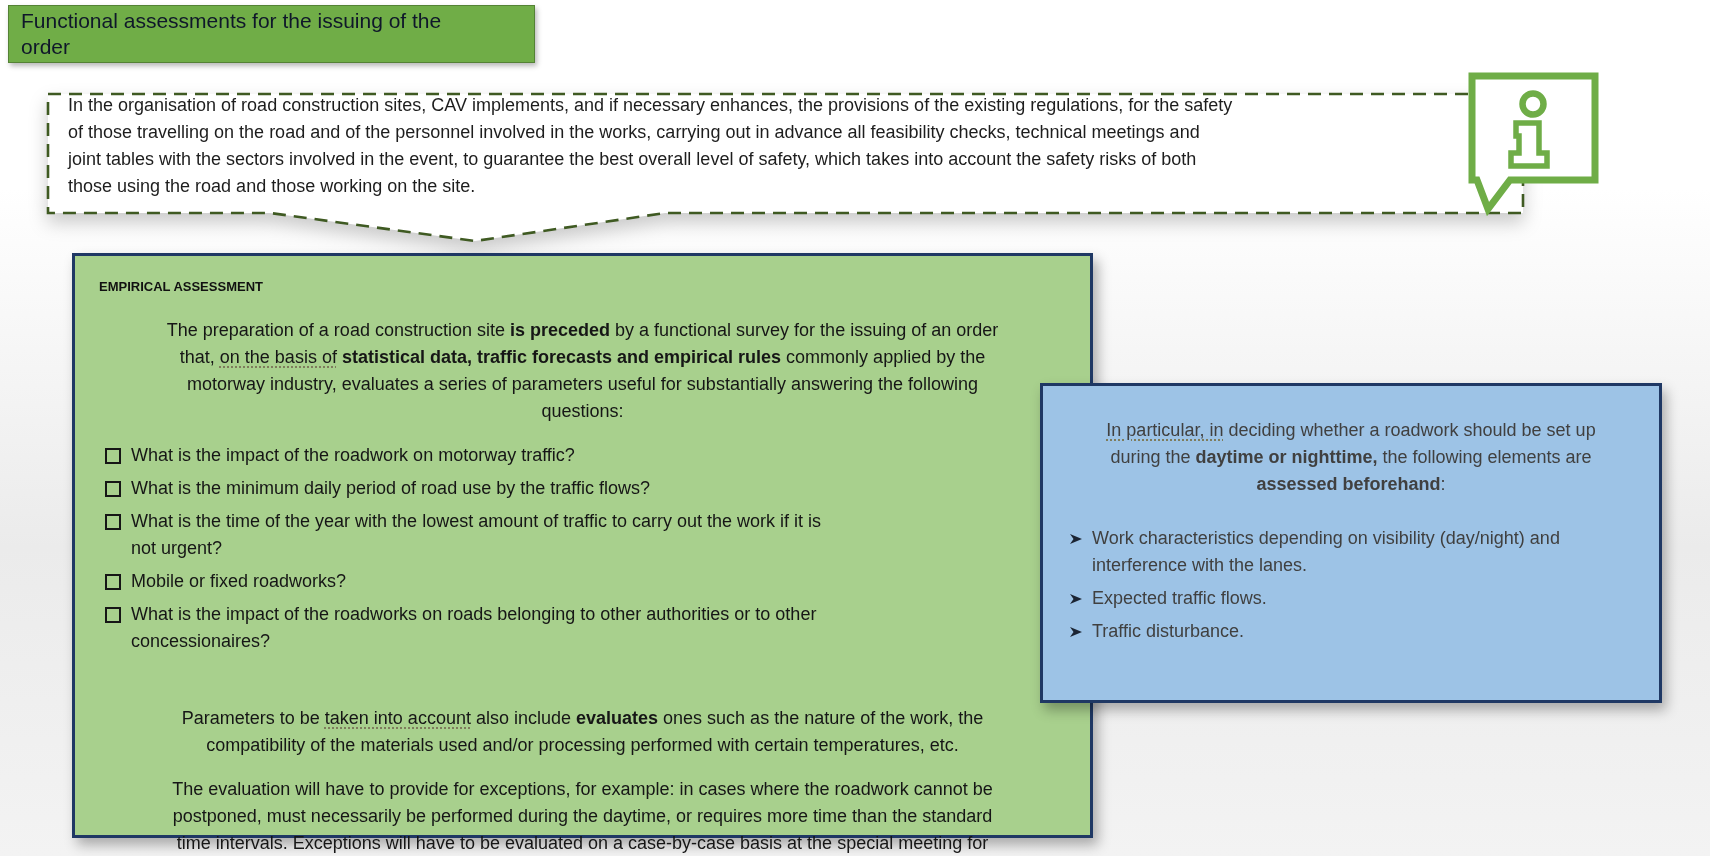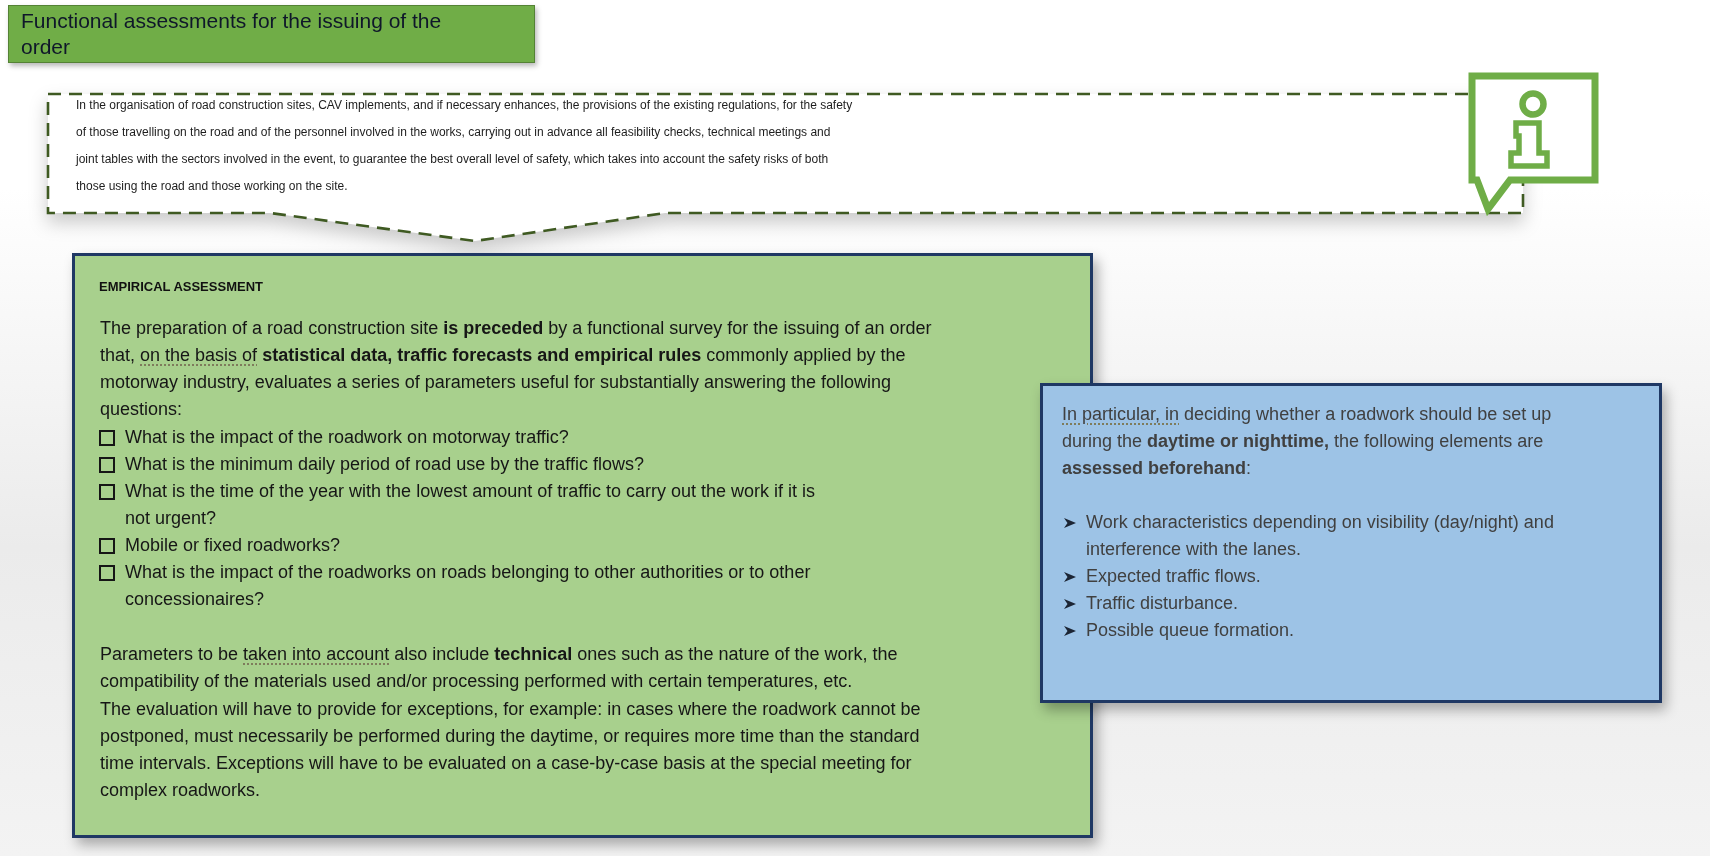--- a/index.html
+++ b/index.html
@@ -15,47 +15,47 @@
     color:#0f172a;font-size:21px;line-height:26px;padding:2px 12px;
     white-space:pre-wrap;box-sizing:border-box;
   }
   
   .callout-svg{position:absolute;left:38px;top:80px;overflow:visible;}
   .callout-svg path{
     fill:#ffffff;stroke:#3F5A22;stroke-width:2.6;stroke-dasharray:13 8;
     filter:drop-shadow(0 9px 9px rgba(0,0,0,.20));
   }
   .callout-text{
-    position:absolute;left:76px;top:92px;width:1340px;
-    font-size:12px;line-height:27px;color:#1d1d1d;white-space:pre-wrap;
+    position:absolute;left:68px;top:92px;width:1340px;
+    font-size:18px;line-height:27px;color:#1d1d1d;white-space:pre-wrap;
   }
   
   .info-svg{position:absolute;left:1460px;top:66px;overflow:visible;}
   
   .box{position:absolute;box-sizing:border-box;border:3px solid #1F3864;}
   .green-box{
     left:72px;top:253px;width:1021px;height:585px;background:#A8D08D;
     padding:17px 24px 0;font-size:18px;line-height:27px;color:#161616;
     box-shadow:5px 7px 12px rgba(0,0,0,.30);z-index:2;
   }
   .blue-box{
     left:1040px;top:383px;width:622px;height:320px;background:#9DC3E6;
     padding:14px 18px 0;font-size:18px;line-height:27px;color:#404040;
     box-shadow:4px 7px 12px rgba(0,0,0,.30);z-index:3;
   }
   .box h3{margin:0 0 15px;font-size:13px;line-height:27px;font-weight:bold;color:#111;}
-  .rich{margin:1px;white-space:pre-wrap;}
+  .rich{margin:17px;white-space:pre-wrap;text-align:center;}
   .rich .b{font-weight:bold;}
   .rich .u,.u{
     text-decoration:underline dotted;text-decoration-color:#7e7c5c;
     text-decoration-thickness:2px;text-underline-offset:3px;
   }
   .gap{height:27px;}
   ul.blist{margin:0;padding:0;list-style:none;}
-  ul.blist li{display:flex;align-items:flex-start;margin:0;}
+  ul.blist li{display:flex;align-items:flex-start;margin:6px;}
   .sq{
     display:inline-block;flex:0 0 auto;width:12px;height:12px;
     border:2.4px solid #161616;margin:6px 10px 0 0;
   }
   .tri{flex:0 0 auto;margin:7px 9px 0 2px;}
   .btxt{white-space:pre-wrap;}
 </style>
 </head>
 <body>
 
@@ -109,21 +109,21 @@
           <span class="btxt">Mobile or fixed roadworks?</span>
         </li>
 
         <li>
           <span class="sq"></span>
           <span class="btxt">What is the impact of the roadworks on roads belonging to other authorities or to other
 concessionaires?</span>
         </li>
       </ul>
     <div class="gap"></div>
-    <p class="rich"><span>Parameters to be </span><span class="u">taken into account</span><span> also include </span><span class="b">technical</span><span> ones such as the nature of the work, the
+    <p class="rich"><span>Parameters to be </span><span class="u">taken into account</span><span> also include </span><span class="b">evaluates</span><span> ones such as the nature of the work, the
 compatibility of the materials used and/or processing performed with certain temperatures, etc.</span></p>
     <p class="rich">The evaluation will have to provide for exceptions, for example: in cases where the roadwork cannot be
 postponed, must necessarily be performed during the daytime, or requires more time than the standard
 time intervals. Exceptions will have to be evaluated on a case-by-case basis at the special meeting for
 complex roadworks.</p>
   </div>
 
   <div class="box blue-box">
     <p class="rich" style="margin-bottom:27px"><span class="u">In particular, in</span><span> deciding whether a roadwork should be set up
 during the </span><span class="b">daytime or nighttime,</span><span> the following elements are
@@ -145,22 +145,16 @@
           <span class="btxt">Expected traffic flows.</span>
         </li>
 
         <li>
           <svg class="tri" width="14" height="14" viewBox="0 0 14 14" aria-hidden="true">
             <path d="M1 2 L13 7 L1 12 L4.5 7 Z" fill="#1c2534"></path>
           </svg>
           <span class="btxt">Traffic disturbance.</span>
         </li>
 
-        <li>
-          <svg class="tri" width="14" height="14" viewBox="0 0 14 14" aria-hidden="true">
-            <path d="M1 2 L13 7 L1 12 L4.5 7 Z" fill="#1c2534"></path>
-          </svg>
-          <span class="btxt">Possible queue formation.</span>
-        </li>
       </ul>
   </div>
 
 </div>
 
 </body></html>

